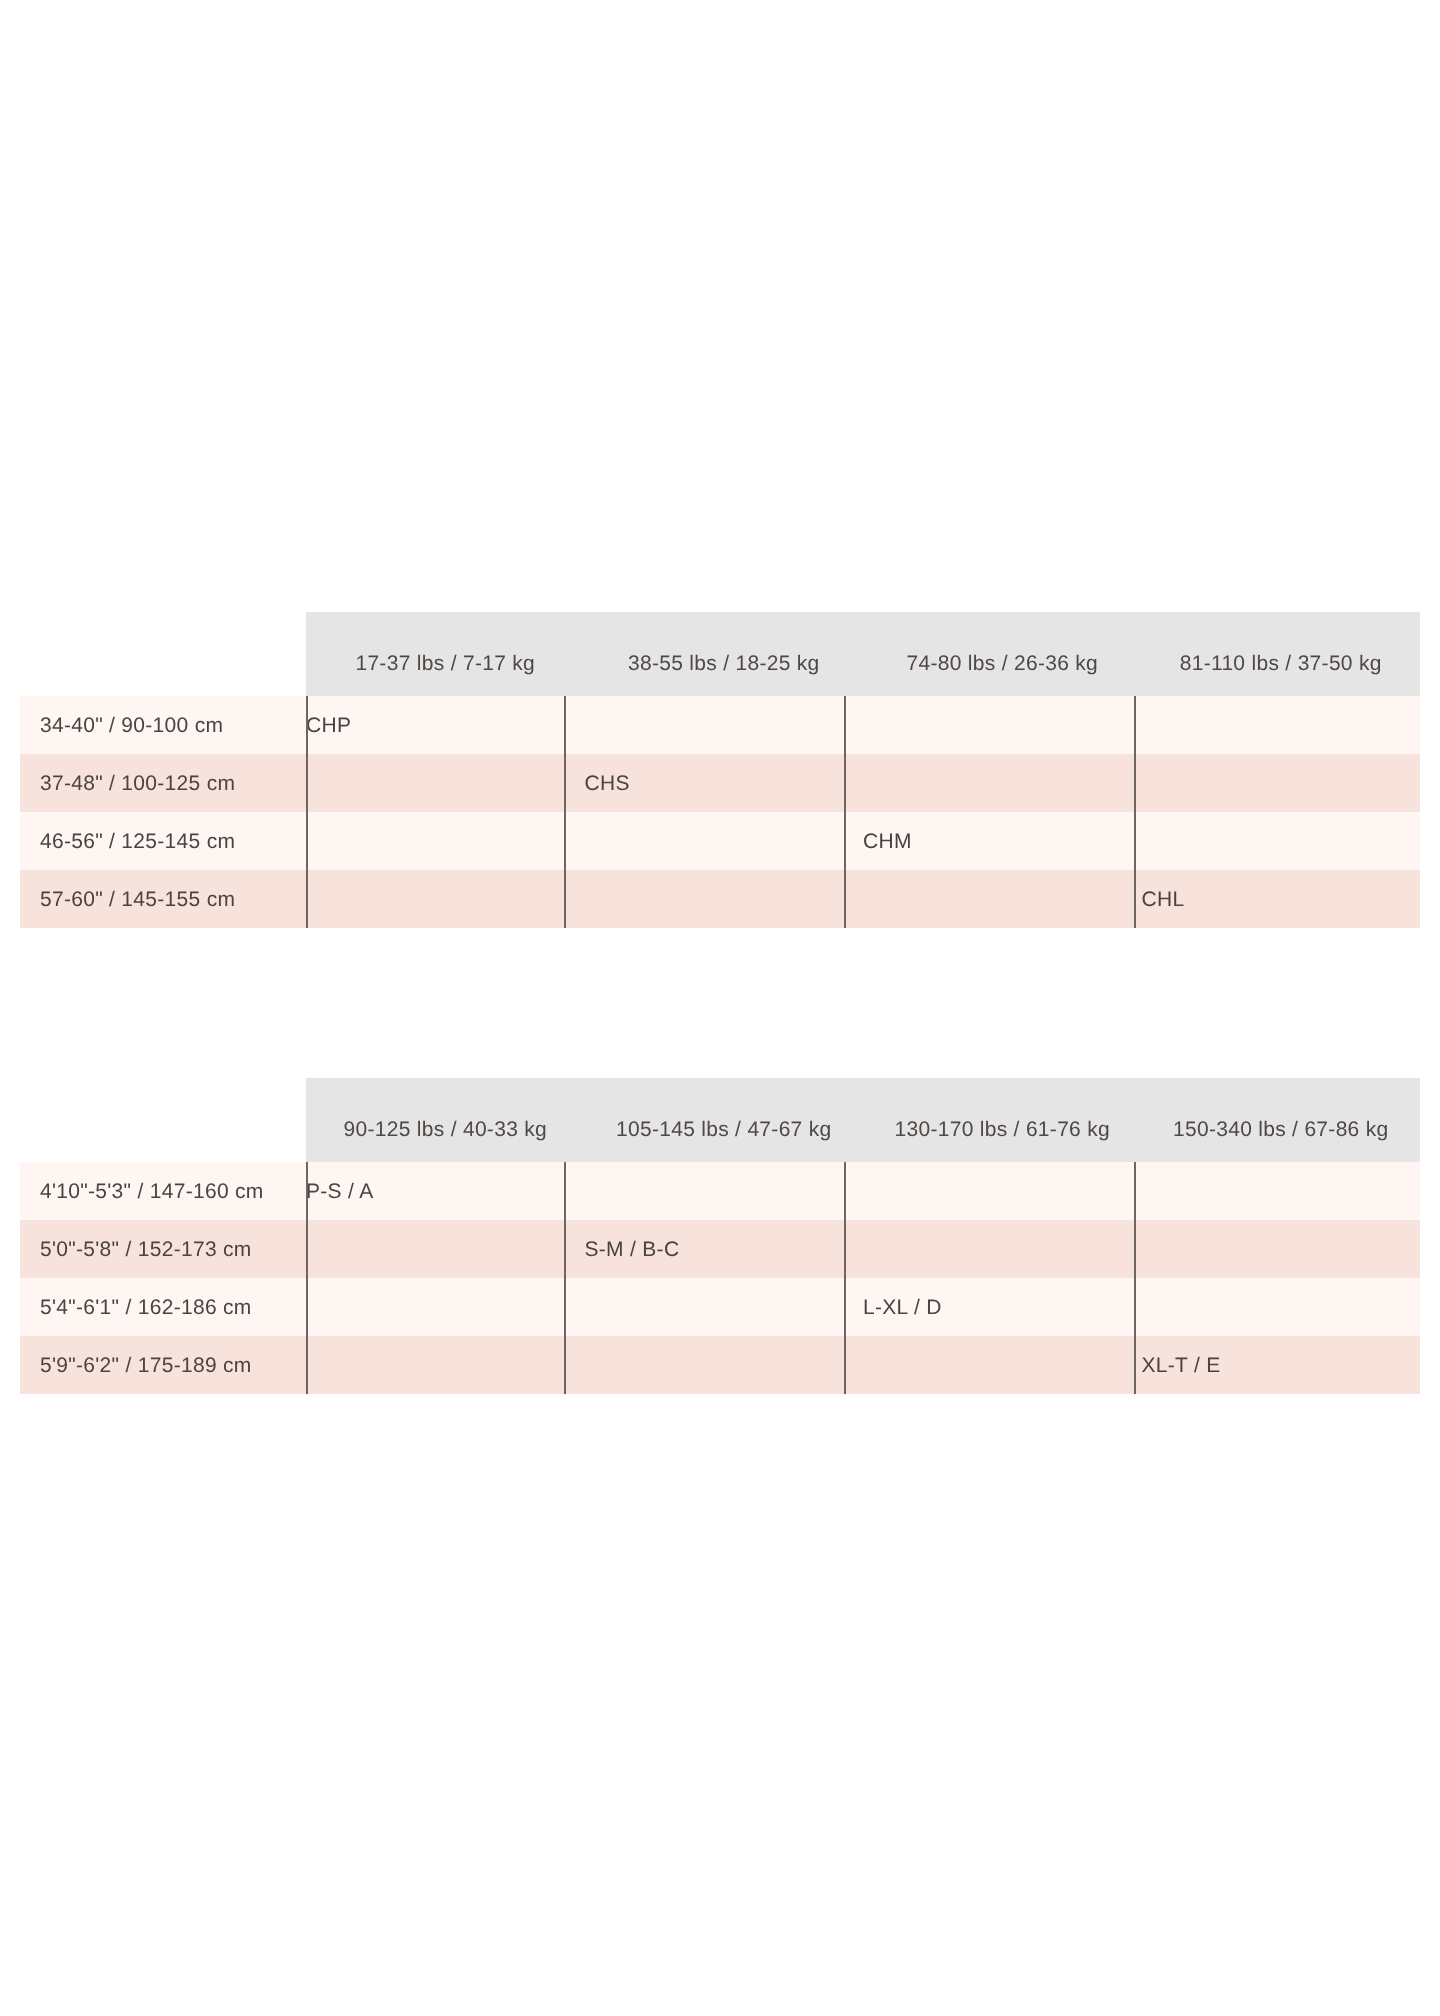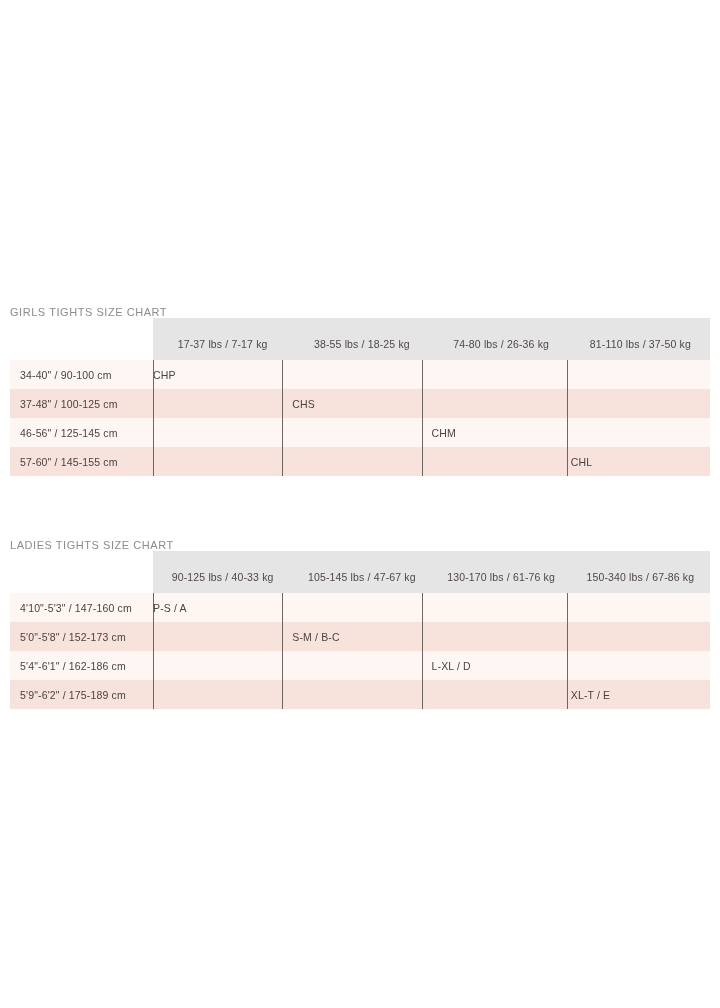--- a/index.html
+++ b/index.html
@@ -96,21 +96,20 @@
   .divider.d4 { left: 557px; }
 
   .tbl-wrap { position: relative; }
 </style>
 </head>
 <body>
 
 <div class="page">
 
   <section class="chart-section" id="girls-section">
-    <h2 class="chart-title">GIRLS TIGHTS SIZE CHART</h2>
 
     <div class="tbl-wrap">
       <table class="size-table">
         <colgroup>
           <col class="c-label">
             <col class="c-data">
             <col class="c-data">
             <col class="c-data">
             <col class="c-data">
         </colgroup>
@@ -157,21 +156,20 @@
       <div class="dividers" style="top:42px;height:116px;left:10px;">
         <span class="divider d1"></span>
         <span class="divider d2"></span>
         <span class="divider d3"></span>
         <span class="divider d4"></span>
       </div>
     </div>
   </section>
 
   <section class="chart-section" id="ladies-section">
-    <h2 class="chart-title">LADIES TIGHTS SIZE CHART</h2>
 
     <div class="tbl-wrap">
       <table class="size-table">
         <colgroup>
           <col class="c-label">
             <col class="c-data">
             <col class="c-data">
             <col class="c-data">
             <col class="c-data">
         </colgroup>

